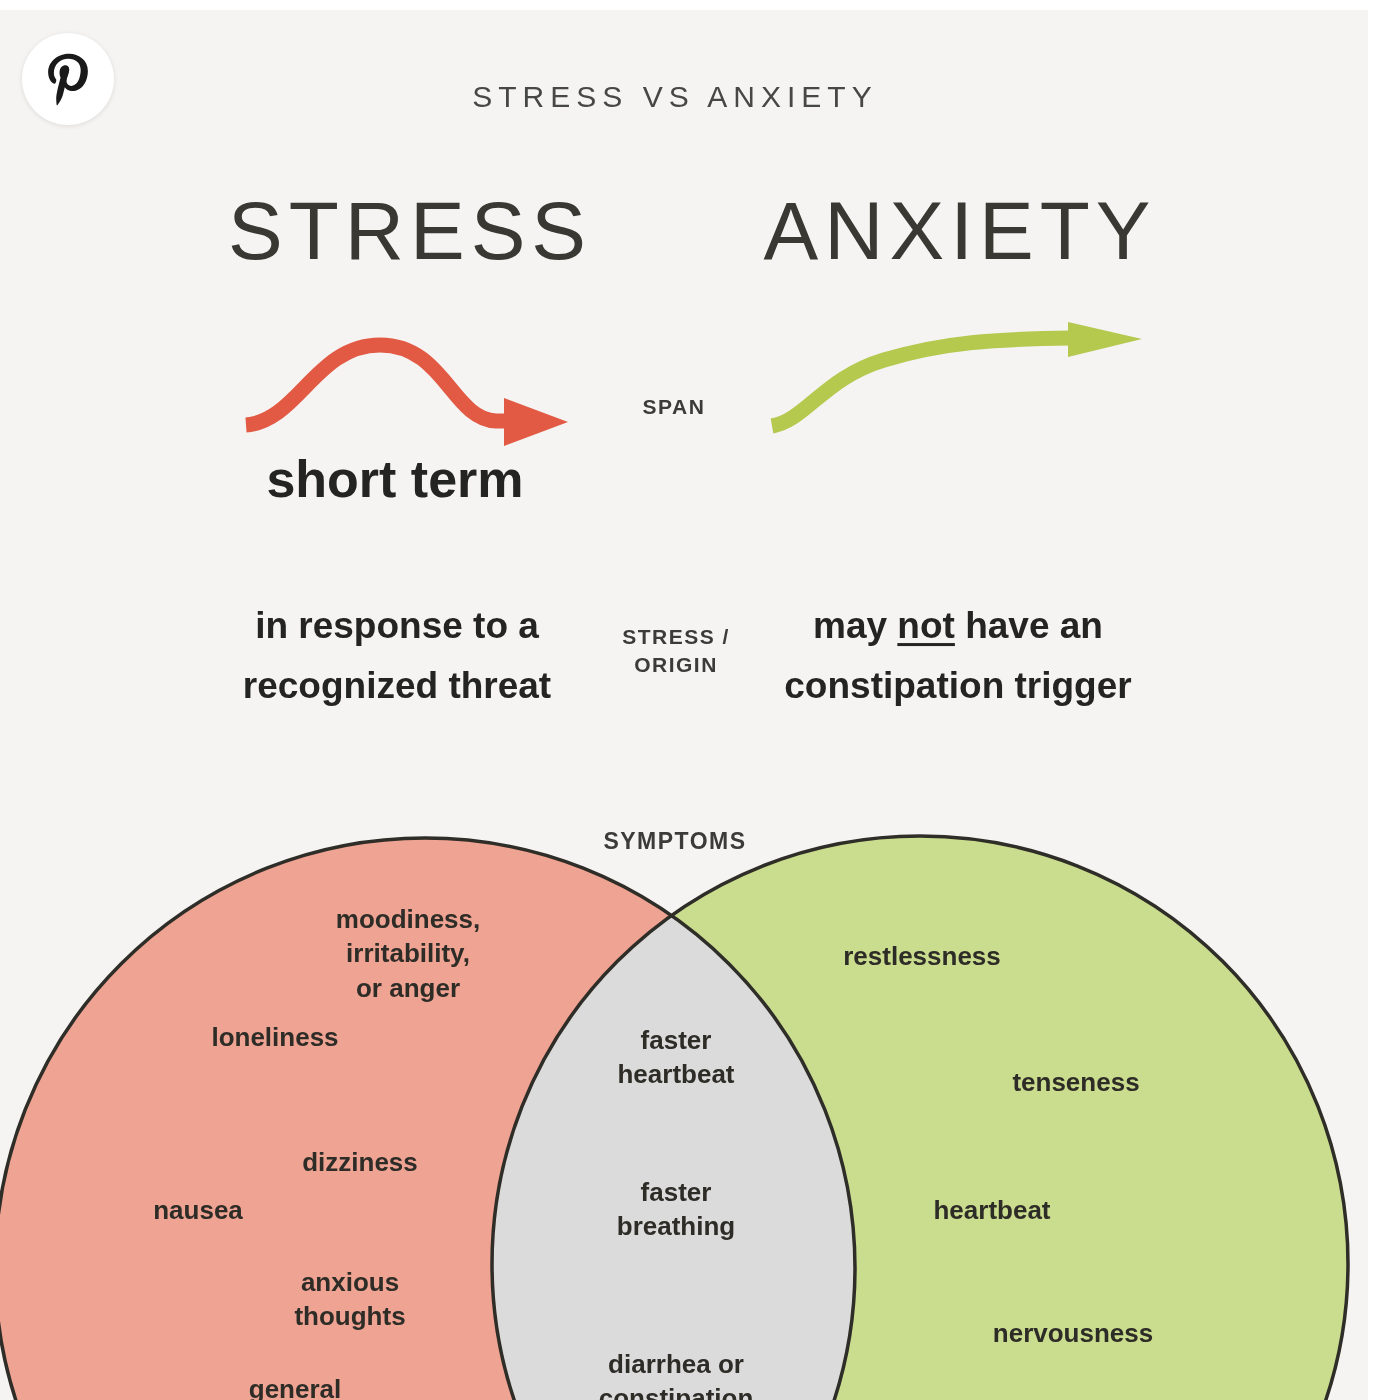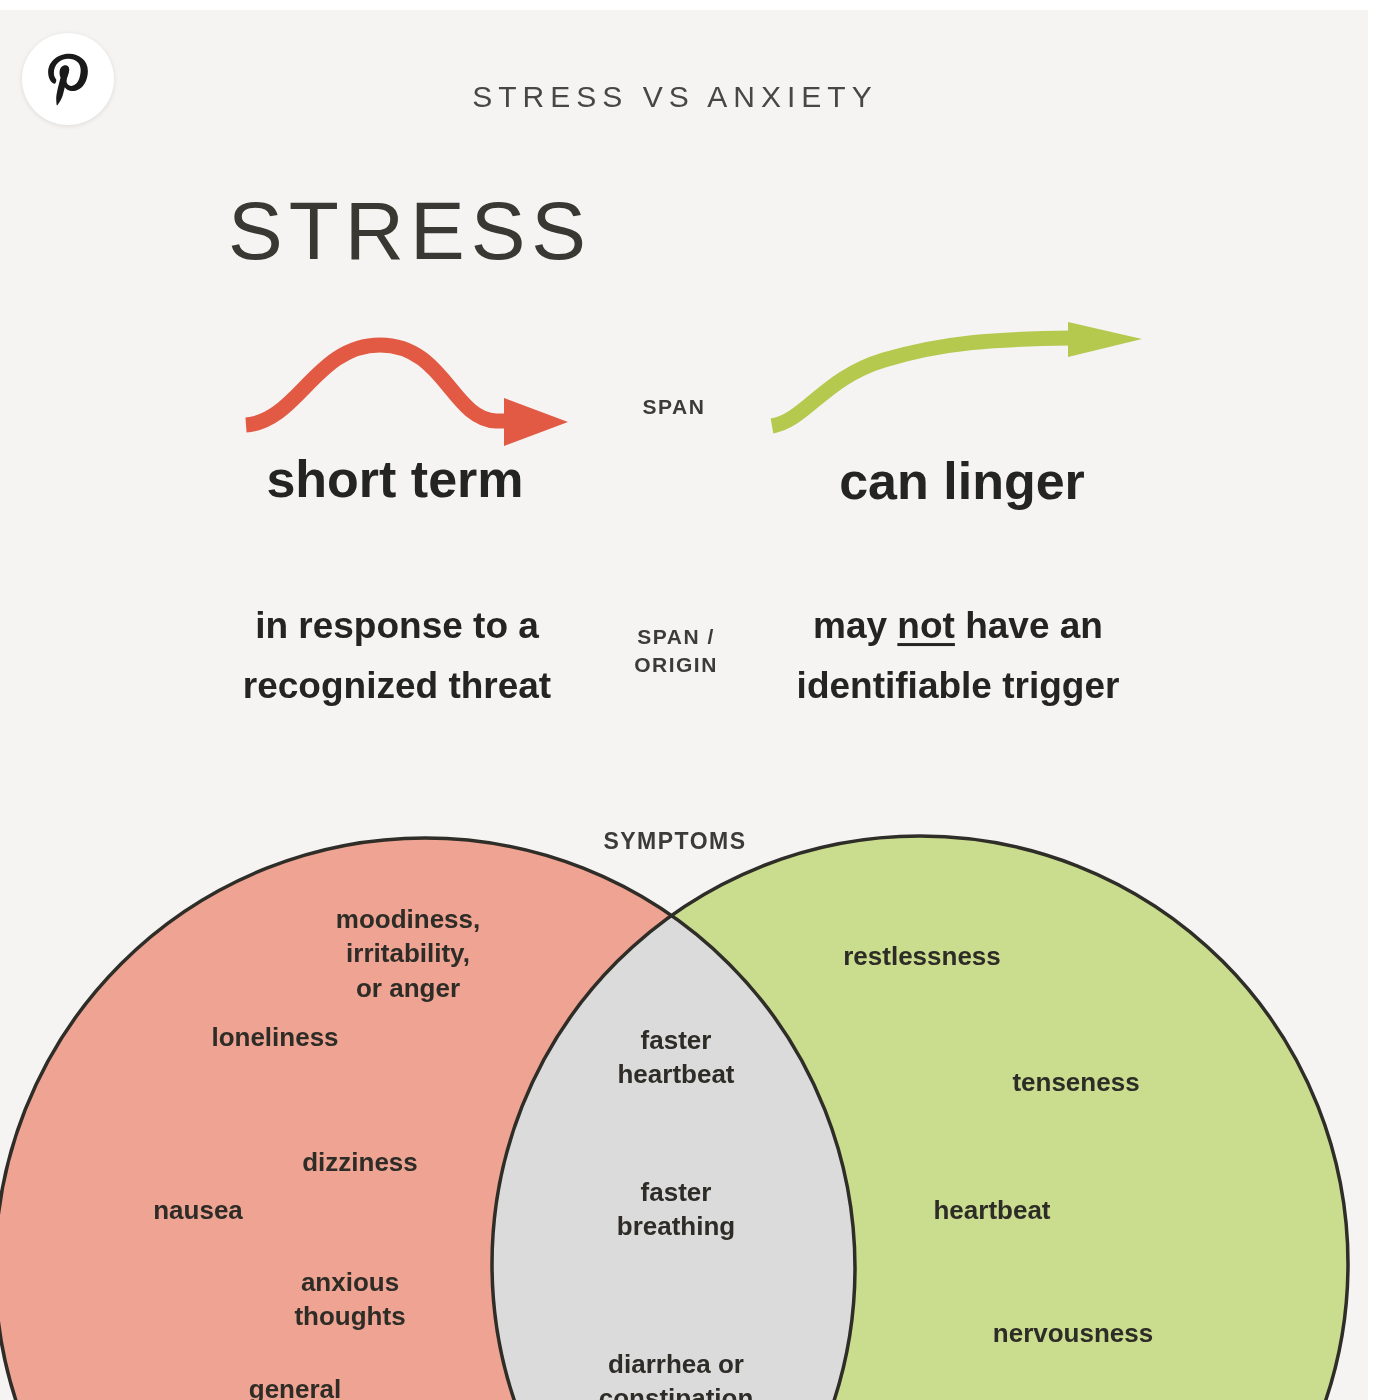--- a/index.html
+++ b/index.html
@@ -65,43 +65,43 @@
 
   <div class="pin-badge">
     <svg width="40" height="53" viewBox="0 0 384 512">
       <path fill="#1b1a1a" d="M204 6.5C101.4 6.5 0 74.9 0 185.6 0 256 39.6 296 63.6 296c9.9 0 15.6-27.6 15.6-35.4 0-9.3-23.7-29.1-23.7-67.8 0-80.4 61.2-137.4 140.4-137.4 68.1 0 118.5 38.7 118.5 109.8 0 53.1-21.3 152.7-90.3 152.7-24.9 0-46.2-18-46.2-43.8 0-37.8 26.4-74.4 26.4-113.4 0-66.2-93.9-54.2-93.9 25.8 0 16.8 2.1 35.4 9.6 50.7-13.8 59.4-42 147.9-42 209.1 0 18.9 2.7 37.5 4.5 56.4 3.4 3.8 1.7 3.4 6.9 1.5 50.4-69 48.6-82.5 71.4-172.8 12.3 23.4 44.1 36 69.3 36 106.2 0 153.9-103.5 153.9-196.8C384 71.3 298.2 6.5 204 6.5z"></path>
     </svg>
   </div>
 
   <div class="ctr big-heading h-stress">STRESS</div>
 
   <div class="ctr doc-title">STRESS VS ANXIETY</div>
+  <div class="ctr big-heading h-anxiety">ANXIETY</div>
 
   <svg class="arrow-svg a-red" width="330" height="115" viewBox="0 0 330 115">
     <path d="M6 92 C58 88 76 12 140 12 C204 12 212 86 256 88 L268 88" fill="none" stroke-width="15" stroke="#e25a44"></path>
     <polygon points="264,65 328,89 264,113" fill="#e25a44"></polygon>
   </svg>
 
   <svg class="arrow-svg a-green" width="382" height="118" viewBox="0 0 382 118">
     <path d="M6 104 C40 98 58 56 118 38 C178 20 230 17 306 16" fill="none" stroke-width="15" stroke="#b5c94f"></path>
     <polygon points="302,0 376,17 302,35" fill="#b5c94f"></polygon>
   </svg>
 
   <div class="ctr mid-label l-span">SPAN</div>
   <div class="ctr stmt s-short">short term</div>
-  <div class="ctr stmt s-linger">can linger</div>
 
   <div class="ctr stmt2 s-cause-l"><span>in response to a</span>
 <span>recognized threat</span></div>
 
-  <div class="ctr mid-label l-cause"><span>SPAN /</span>
+  <div class="ctr mid-label l-cause"><span>STRESS /</span>
 <span>ORIGIN</span></div>
 
   <div class="ctr stmt2 s-cause-r"><span>may </span><span class="u">not</span><span> have an</span>
-<span>identifiable trigger</span></div>
+<span>constipation trigger</span></div>
 
   <div class="ctr mid-label l-symptoms">SYMPTOMS</div>
 
   <svg class="venn" width="1368" height="600" viewBox="0 800 1368 600">
     <defs>
       <clipPath id="clipLeft">
           <circle cx="425" cy="1268" r="430"></circle>
         </clipPath>
     </defs>
     <circle cx="425" cy="1268" r="430" fill="#efa392"></circle>

